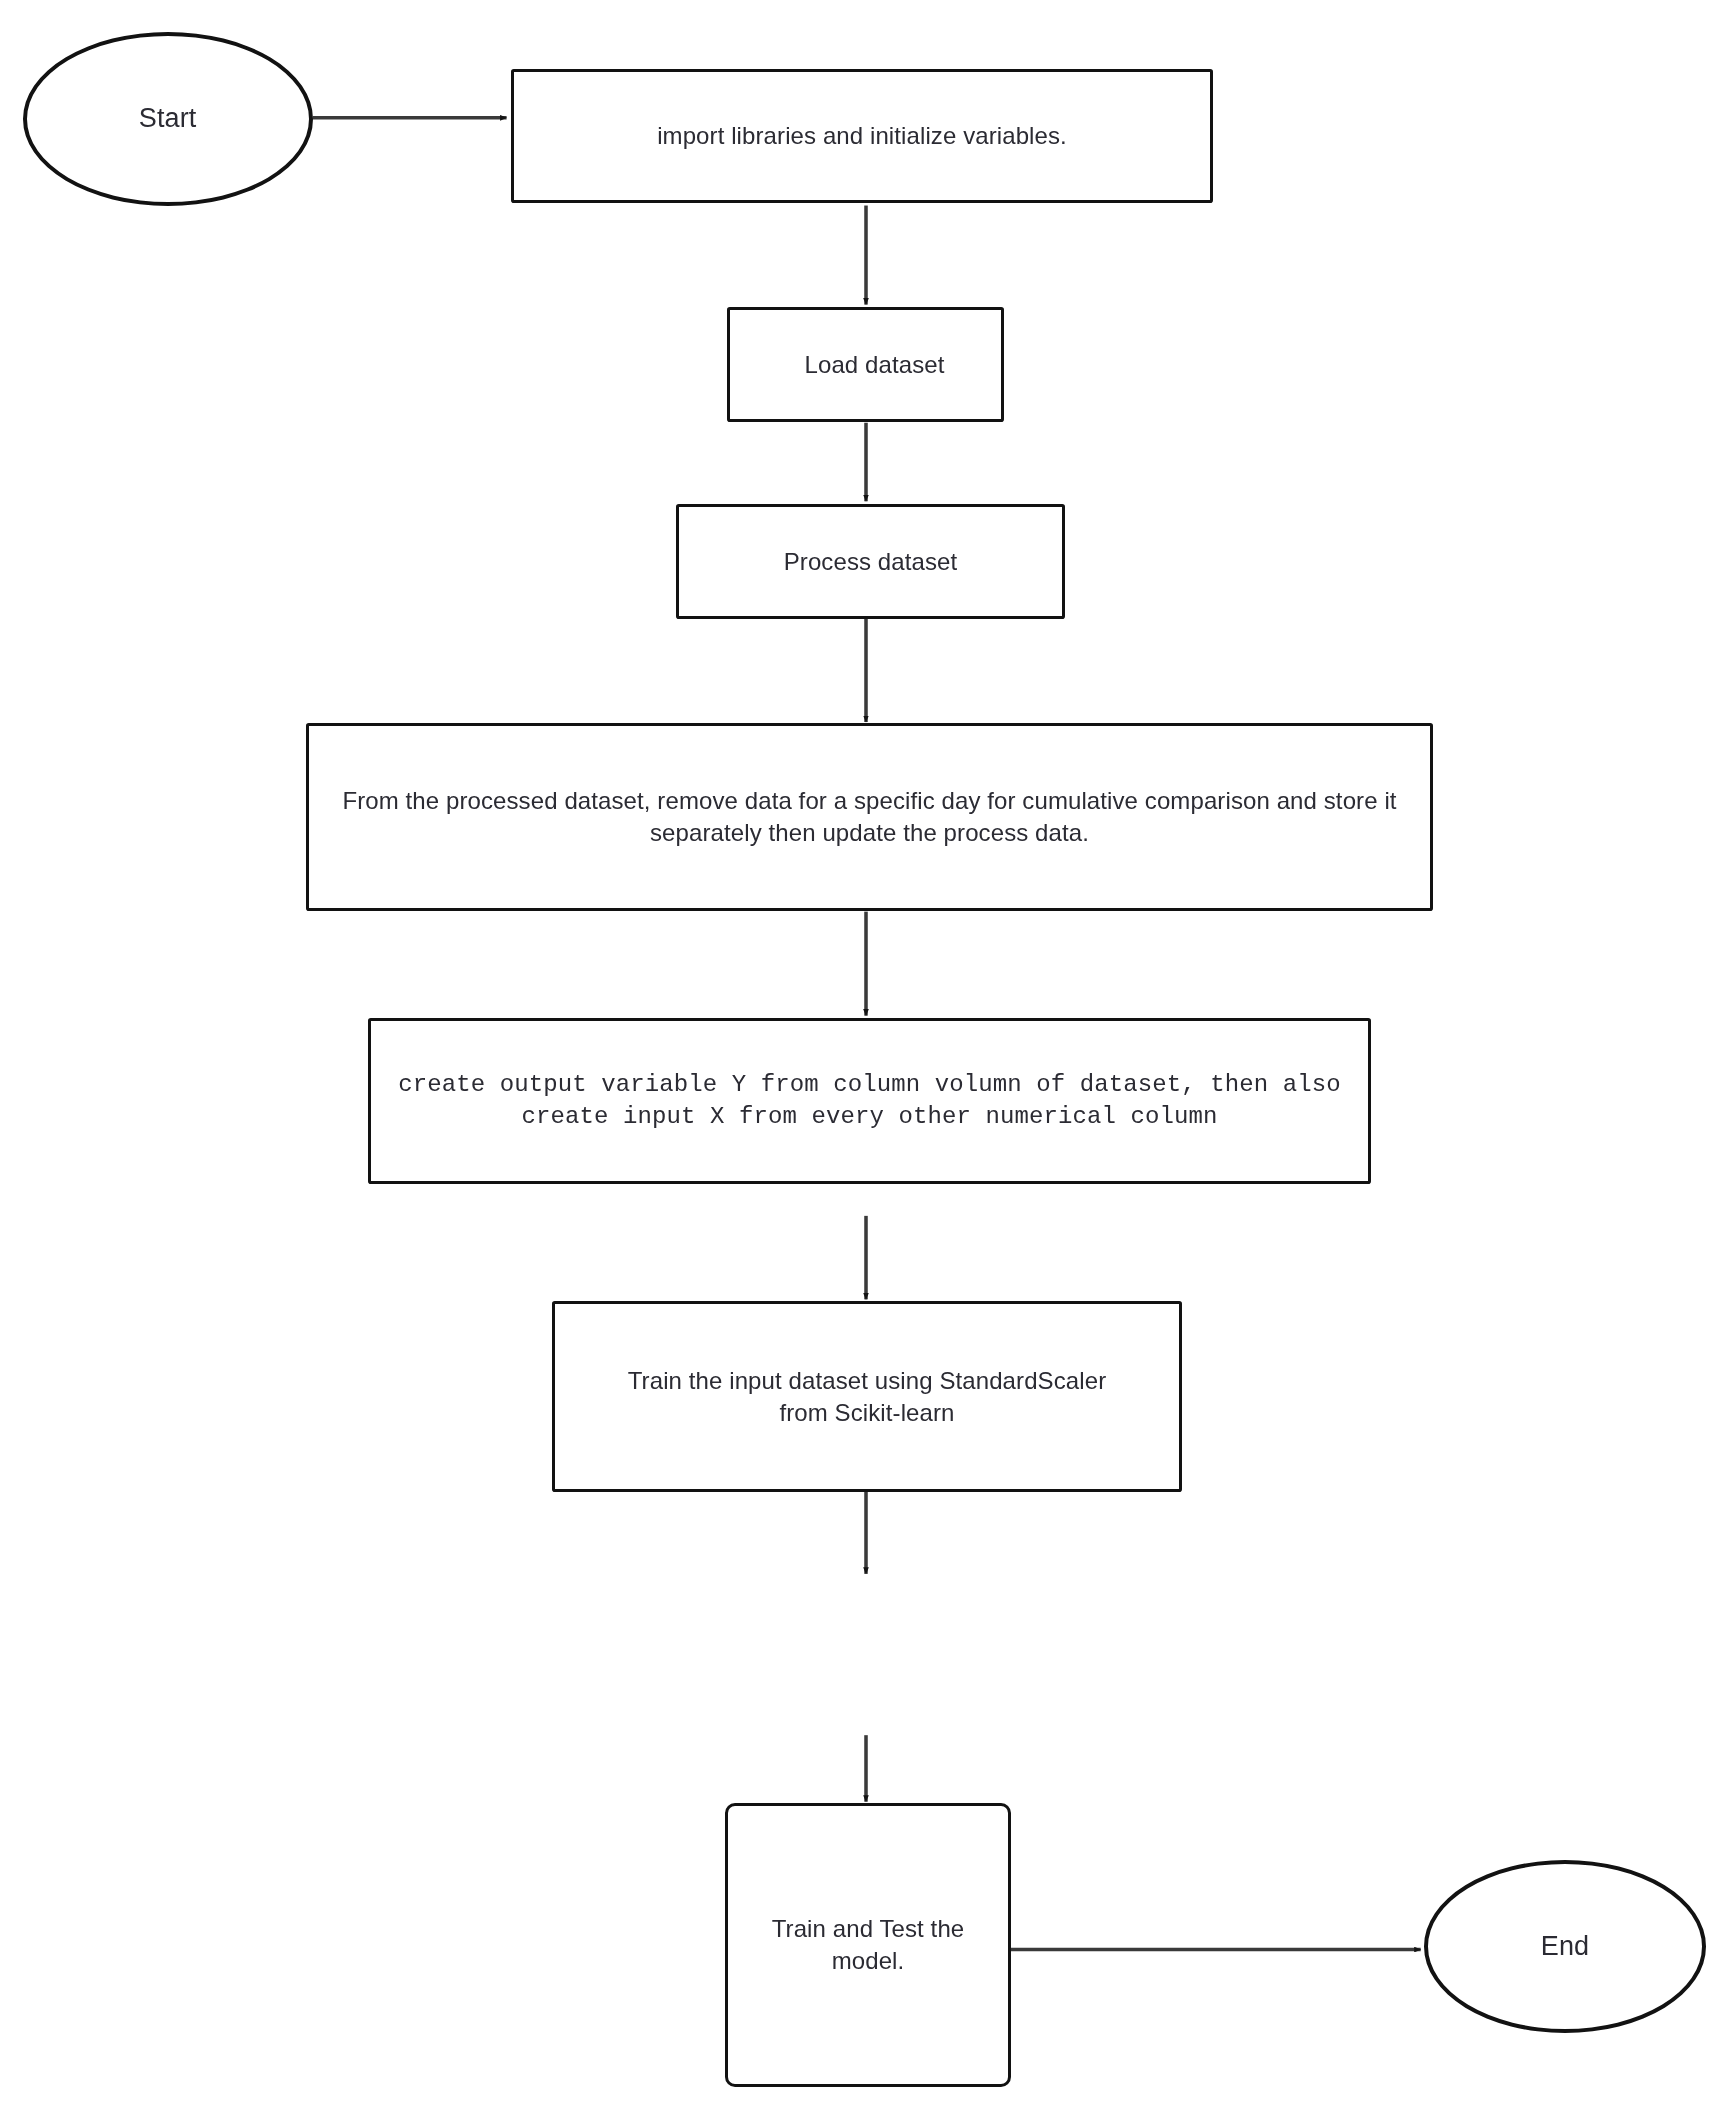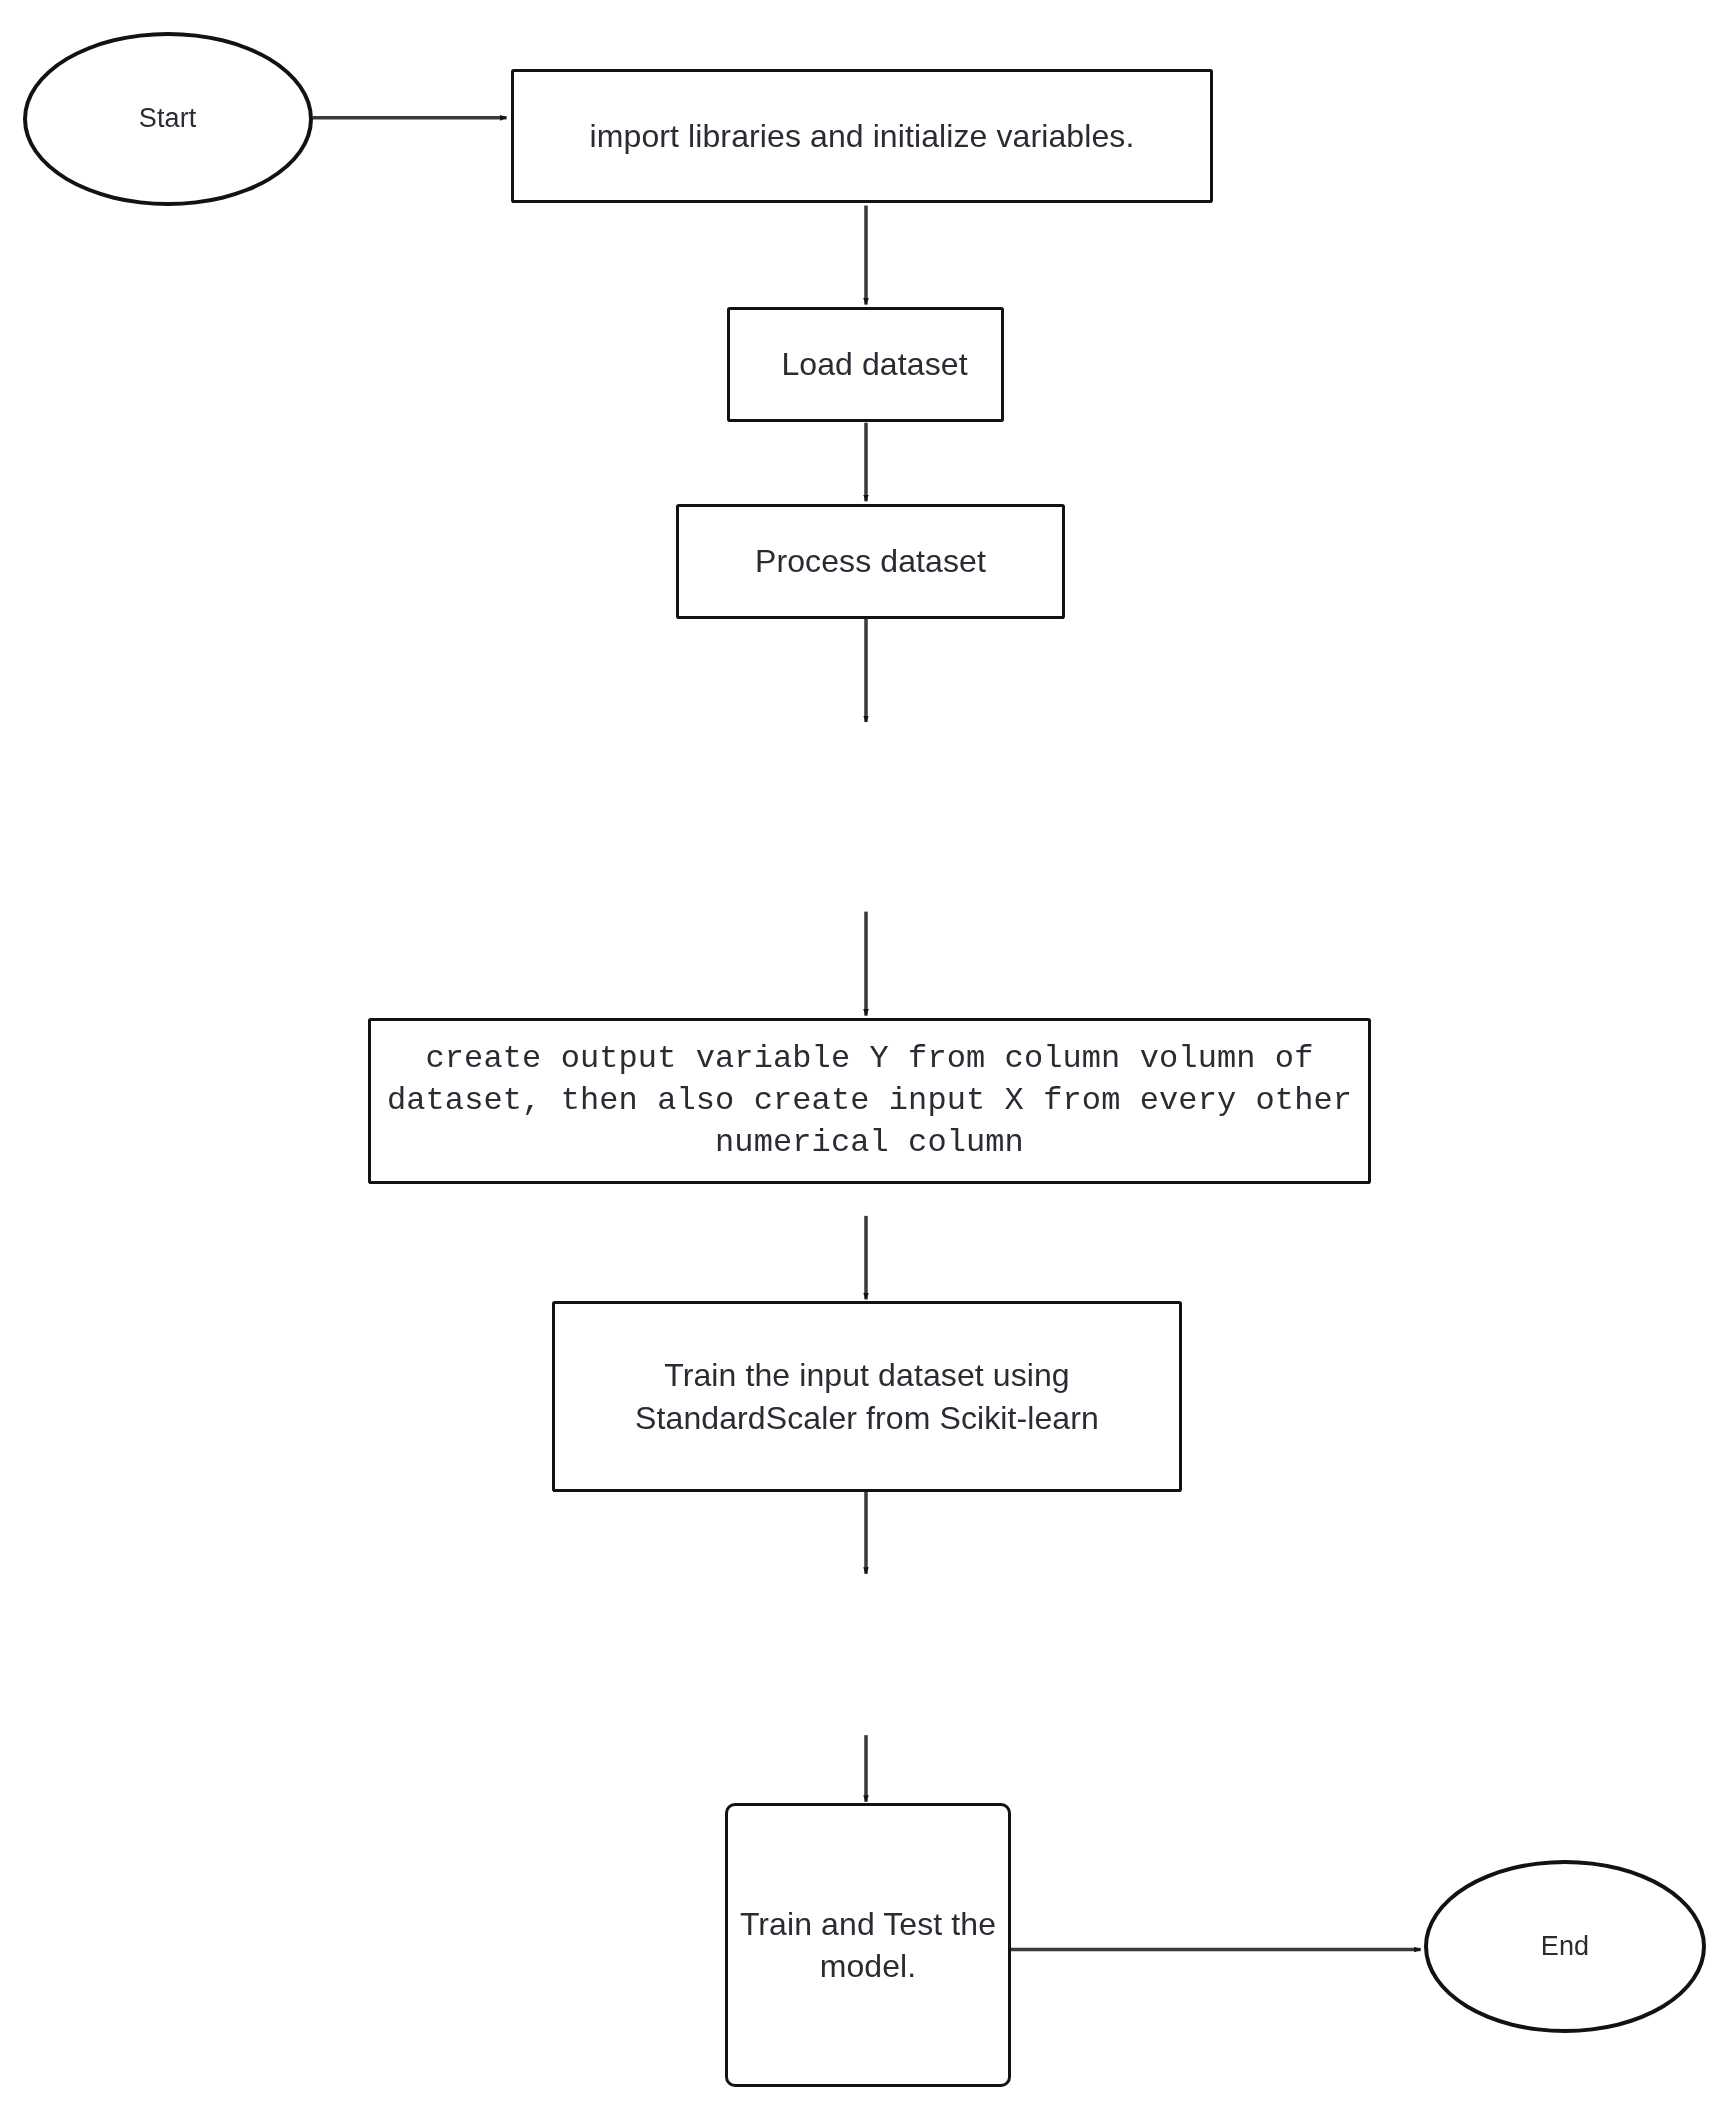--- a/index.html
+++ b/index.html
@@ -47,21 +47,21 @@
     border: 4.2px solid #121212;
     border-radius: 50%;
   }
   .node-label {
     display: block;
     line-height: 1.32;
     padding: 0 10px;
     letter-spacing: 0.1px;
   }
   .fs-38 { font-size: 27px; }
-  .fs-40 { font-size: 32px; }
+  .fs-40 { font-size: 24px; }
 </style>
 </head>
 <body>
 
 <div id="canvas">
 
   <svg class="svg-layer" viewBox="0 0 2448 2994" xmlns="http://www.w3.org/2000/svg">
     <defs>
       <marker id="arrowhead" markerWidth="10" markerHeight="8" refX="9.2" refY="4" orient="auto" markerUnits="userSpaceOnUse">
         <path d="M0,0 L10,4 L0,8 z" fill="#141414"></path>
@@ -89,20 +89,23 @@
   </div>
 
   <div class="node node-box" style="left:727px; top:307px; width:277px; height:115px;padding-left:18px;">
     <span class="node-label fs-40">Load dataset</span>
   </div>
 
   <div class="node node-box" style="left:676px; top:504px; width:389px; height:115px;">
     <span class="node-label fs-40">Process dataset</span>
   </div>
 
+  <div class="node node-box" style="left:306px; top:723px; width:1127px; height:188px;">
+    <span class="node-label fs-40" style="max-width:1104px;">From the processed dataset, remove data for a specific day for cumulative comparison and store it separately then update the process data.</span>
+  </div>
 
   <div class="node node-box" style="left:368px; top:1018px; width:1003px; height:166px;font-family:Liberation Mono, monospace;">
     <span class="node-label fs-40" style="max-width:984px;">create output variable Y from column volumn of dataset, then also create input X from every other numerical column</span>
   </div>
 
   <div class="node node-box" style="left:552px; top:1301px; width:630px; height:191px;">
     <span class="node-label fs-40" style="max-width:495px;">Train the input dataset using StandardScaler from Scikit-learn</span>
   </div>
 
 

